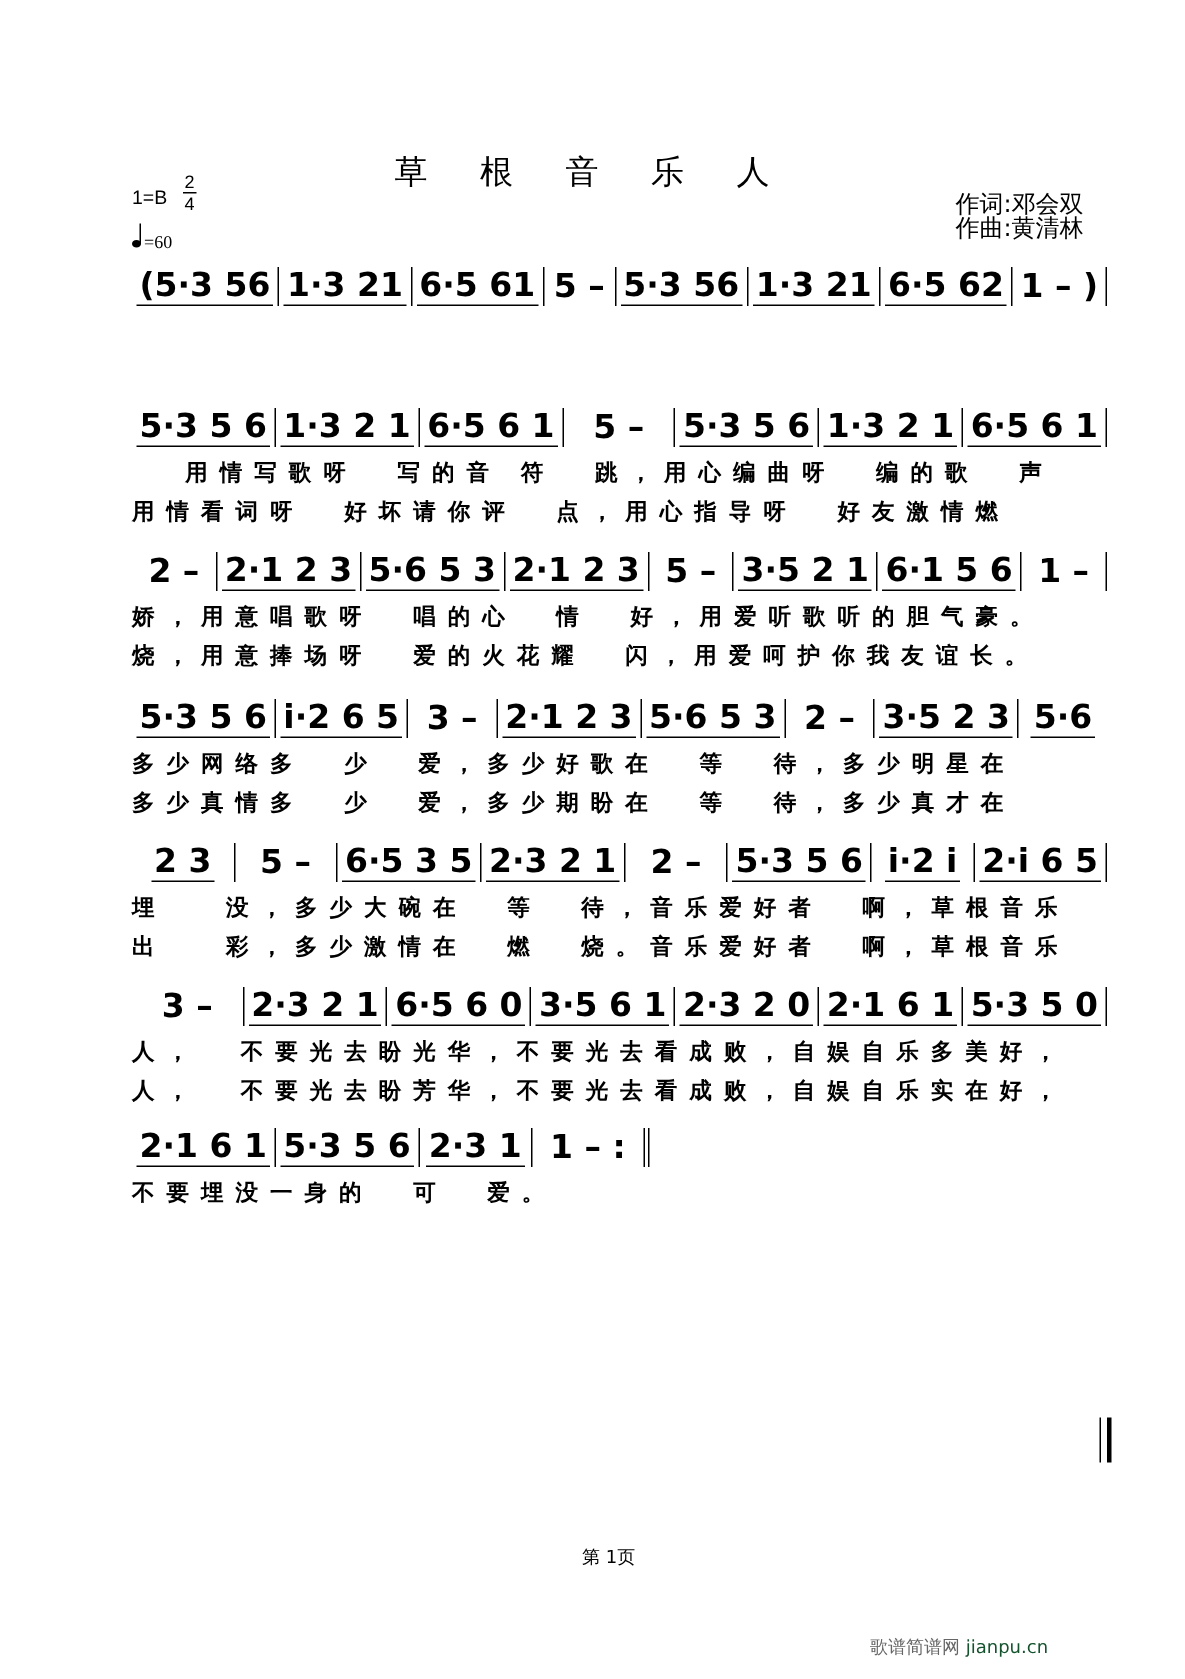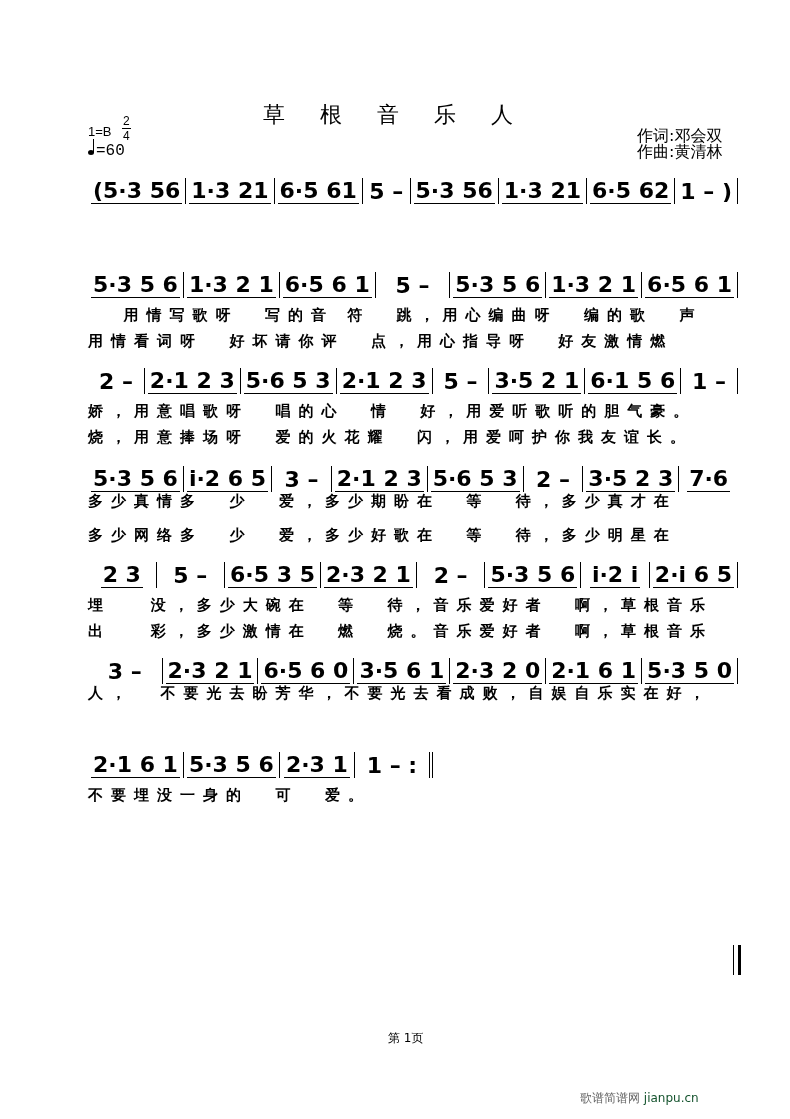--- a/index.html
+++ b/index.html
@@ -1,21 +1,21 @@
 <!DOCTYPE html>
 <html><head>
 <meta charset="utf-8">
 <style>
   html,body{margin:0;padding:0;background:#fff;}
   body{width:790px;height:1119px;position:relative;overflow:hidden;font-family:"DejaVu Sans","Liberation Sans",sans-serif;color:#000;}
   .title{position:absolute;left:0;width:790px;top:100px;text-align:center;font-family:"DejaVu Serif","Liberation Serif",serif;font-size:22px;letter-spacing:14px;}
   .key{position:absolute;left:88px;top:124px;font-size:13px;font-family:"Liberation Sans",sans-serif;}
   .timesig{position:absolute;left:122px;top:114px;font-size:12px;text-align:center;line-height:14px;font-family:"Liberation Sans",sans-serif;}
   .timesig .num{border-bottom:1px solid #000;padding:0 1px;}
-  .tempo{position:absolute;left:88px;top:142px;font-size:16px;font-family:Liberation Mono, monospace;}
+  .tempo{position:absolute;left:88px;top:154px;font-size:12px;font-family:Liberation Serif, serif;}
   .tempo .note{display:inline-block;width:6px;height:5px;background:#000;border-radius:50%;margin-right:2px;position:relative;}
   .tempo .note:after{content:"";position:absolute;right:0;bottom:2px;width:1px;height:14px;background:#000;}
   .credits{position:absolute;left:637px;top:128px;font-size:16px;line-height:16px;}
   .staff{position:absolute;left:88px;width:650px;}
   .mline{display:flex;align-items:flex-end;height:26px;font-weight:bold;font-size:22px;font-family:"DejaVu Sans","Liberation Sans",sans-serif;}
   .measure{display:flex;align-items:flex-end;justify-content:space-around;flex:1;height:26px;border-right:1.5px solid #000;padding:0 3px;box-sizing:border-box;}
   .measure.nobar{border-right:none;}
   .measure.final{border-right:4px double #000;}
   .beat{position:relative;display:inline-block;padding:0 2px;white-space:pre;}
   .beat.u1{border-bottom:1.5px solid #000;}
@@ -154,29 +154,29 @@
     <div class="measure">
         <span class="beat u1">5·6 5 3</span>
       </div>
     <div class="measure">
         <span class="beat">2 –</span>
       </div>
     <div class="measure">
         <span class="beat u1">3·5 2 3</span>
       </div>
     <div class="measure nobar">
-        <span class="beat u1">7·6</span>
-      </div>
-  </div>
+        <span class="beat u1">5·6</span>
+      </div>
+  </div>
+  <div class="lyr" style="margin-top:8px;">
+      <span>多少网络多  少  爱，多少好歌在  等  待，多少明星在</span>
+    </div>
   <div class="lyr">
       <span>多少真情多  少  爱，多少期盼在  等  待，多少真才在</span>
     </div>
-  <div class="lyr" style="margin-top:8px;">
-      <span>多少网络多  少  爱，多少好歌在  等  待，多少明星在</span>
-    </div>
 </div>
 
 <div class="staff" style="top:562px;">
   <div class="mline">
     <div class="measure">
         <span class="beat u1">2 3</span>
       </div>
     <div class="measure">
         <span class="beat">5 –</span>
       </div>
@@ -224,20 +224,23 @@
     <div class="measure">
         <span class="beat u1">2·3 2 0</span>
       </div>
     <div class="measure">
         <span class="beat u1">2·1 6 1</span>
       </div>
     <div class="measure">
         <span class="beat u1">5·3 5 0</span>
       </div>
   </div>
+  <div class="lyr" style="margin-top:8px;">
+      <span>人，  不要光去盼光华，不要光去看成败，自娱自乐多美好，</span>
+    </div>
   <div class="lyr">
       <span>人，  不要光去盼芳华，不要光去看成败，自娱自乐实在好，</span>
     </div>
 </div>
 
 <div class="staff" style="top:752px;width:345px;">
   <div class="mline">
     <div class="measure">
         <span class="beat u1">2·1 6 1</span>
       </div>

